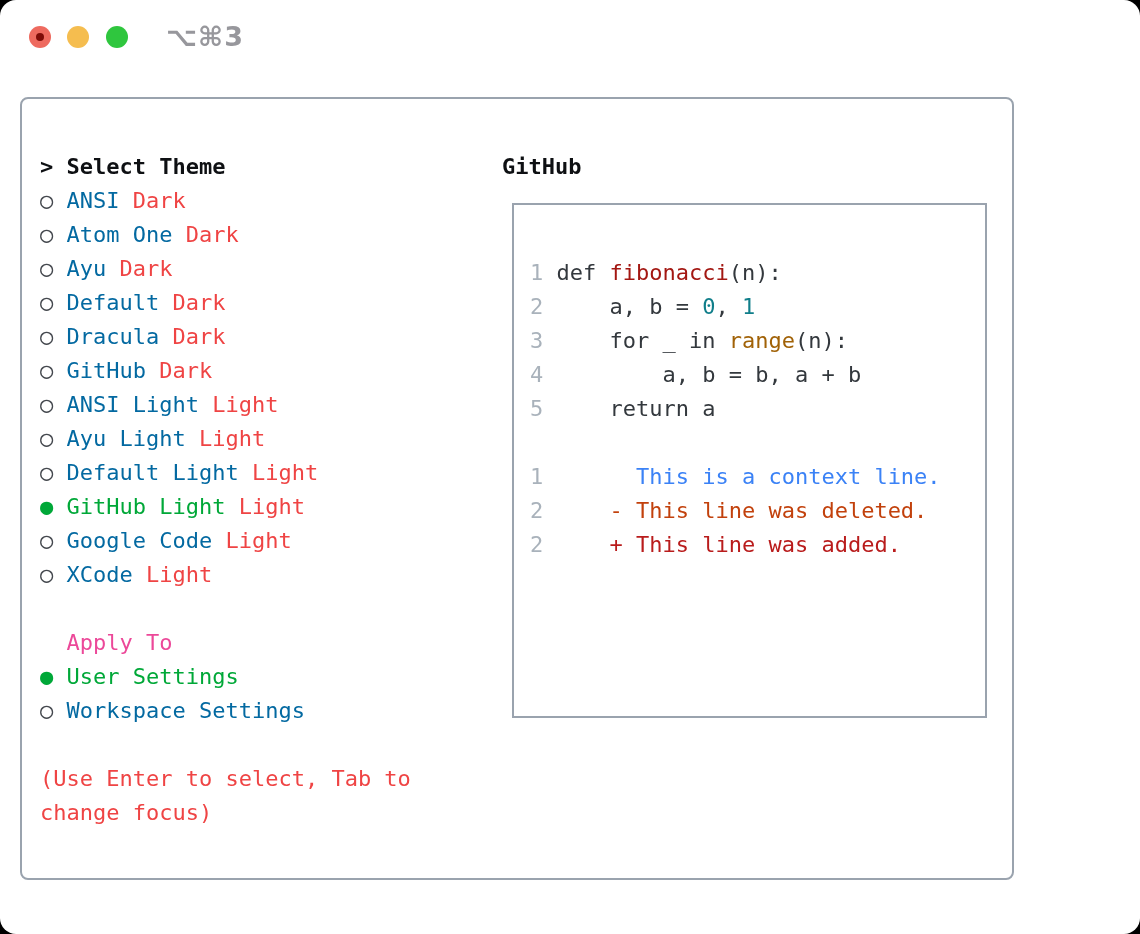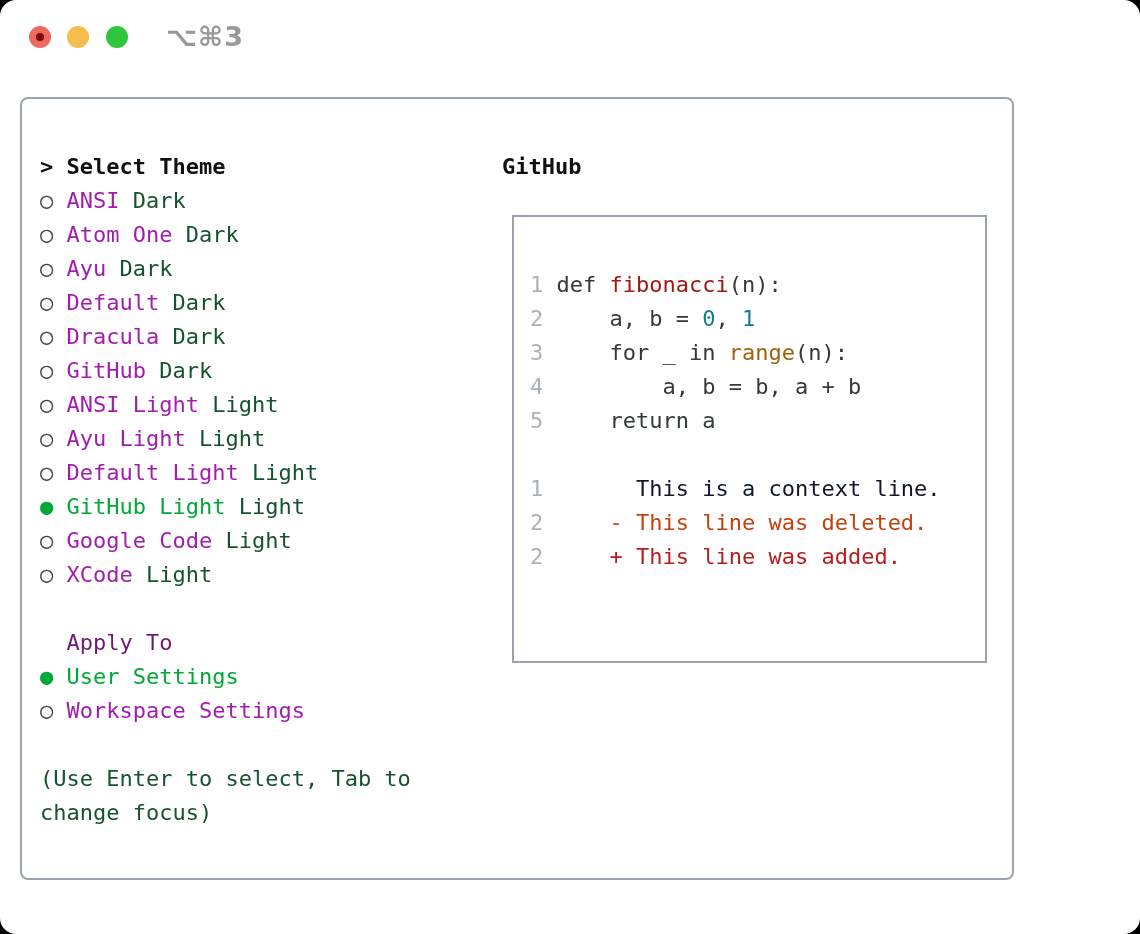--- a/index.html
+++ b/index.html
@@ -25,43 +25,43 @@
   .panel {
     position:absolute; left:20px; top:97px; width:994px; height:783px;
     border:2px solid #9aa3ae; border-radius:8px; background:#fff;
   }
   .col-left {
     position:absolute; left:18px; top:51px;
     font-size:22px; line-height:34px; white-space:pre;
   }
   .row { height:34px; white-space:pre; }
   .t-hdr   { color:#0e1013; font-weight:bold; }
-  .t-black { color:#701a75; }
-  .t-name  { color:#a21caf; }
-  .t-dim   { color:#14532d; }
+  .t-black { color:#ec4899; }
+  .t-name  { color:#0369a1; }
+  .t-dim   { color:#ef4444; }
   .t-sel   { color:#00a838; }
   .t-marker{ color:#44484e; }
   .preview-header {
     position:absolute; left:480px; top:51px; height:34px; line-height:34px;
     font-size:22px; font-weight:bold; color:#0e1013; white-space:pre;
   }
   .preview-box {
-    position:absolute; left:490px; top:116px; width:475px; height:448px;
+    position:absolute; left:490px; top:104px; width:475px; height:515px;
     border:2px solid #9aa3ae; background:#fff;
   }
   .code {
     position:absolute; left:16px; top:51px;
     font-size:22px; line-height:34px; white-space:pre;
   }
   .c-linenum { color:#a9b2bb; }
   .c-fg      { color:#33383d; }
   .c-fn      { color:#a31712; }
   .c-num     { color:#107e8a; }
   .c-builtin { color:#a16207; }
-  .c-ctx     { color:#0f172a; }
+  .c-ctx     { color:#3b82f6; }
   .c-del     { color:#c2410c; }
   .c-add     { color:#b91c1c; }
 </style>
 </head>
 <body>
 
 <div class="window">
 
   <div class="titlebar">
     <span class="tl tl-red">

